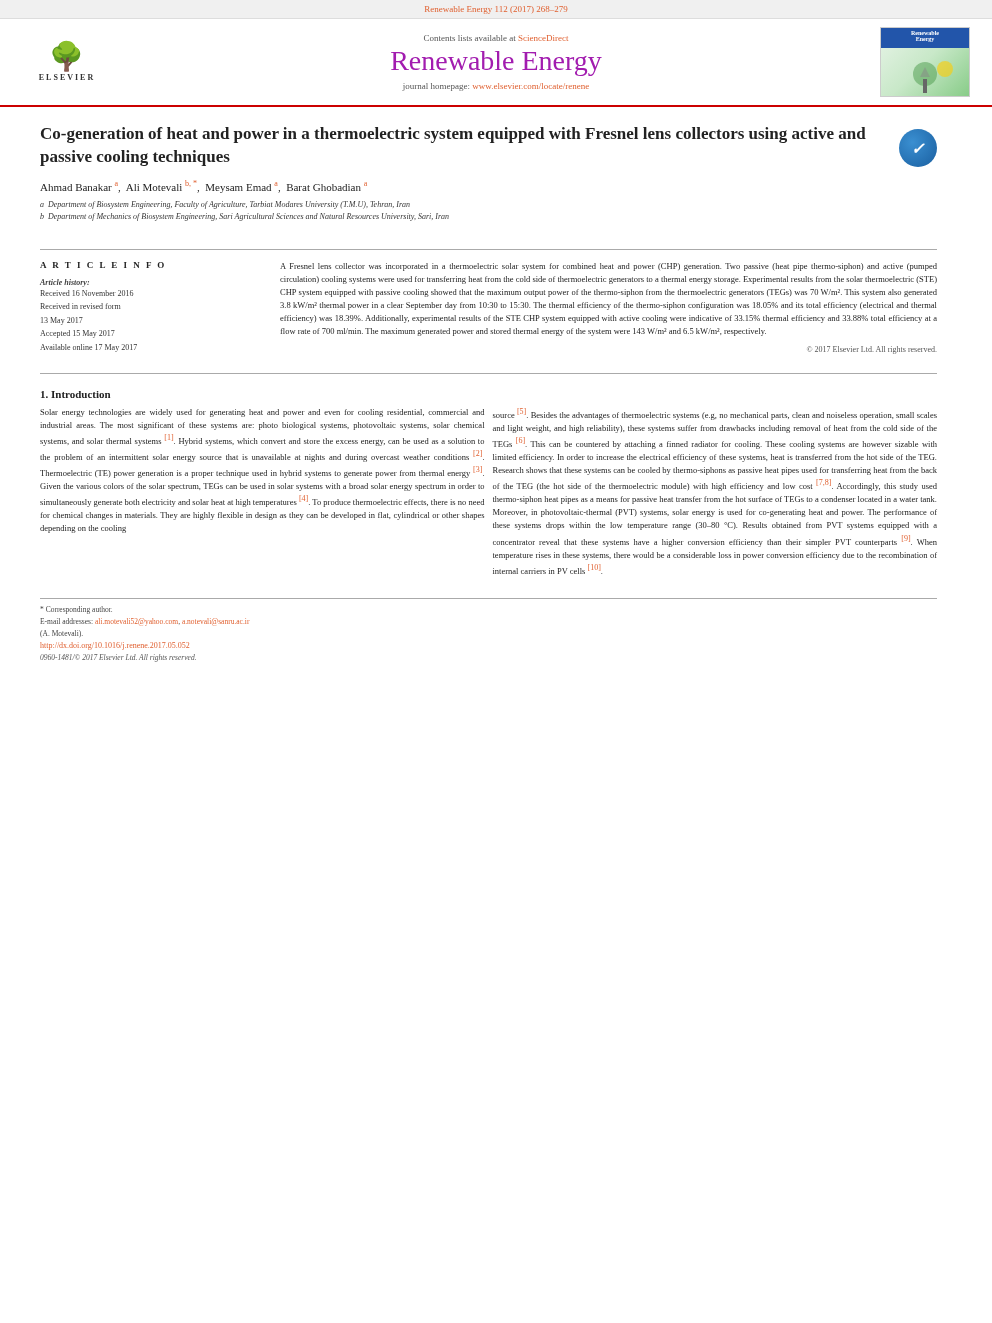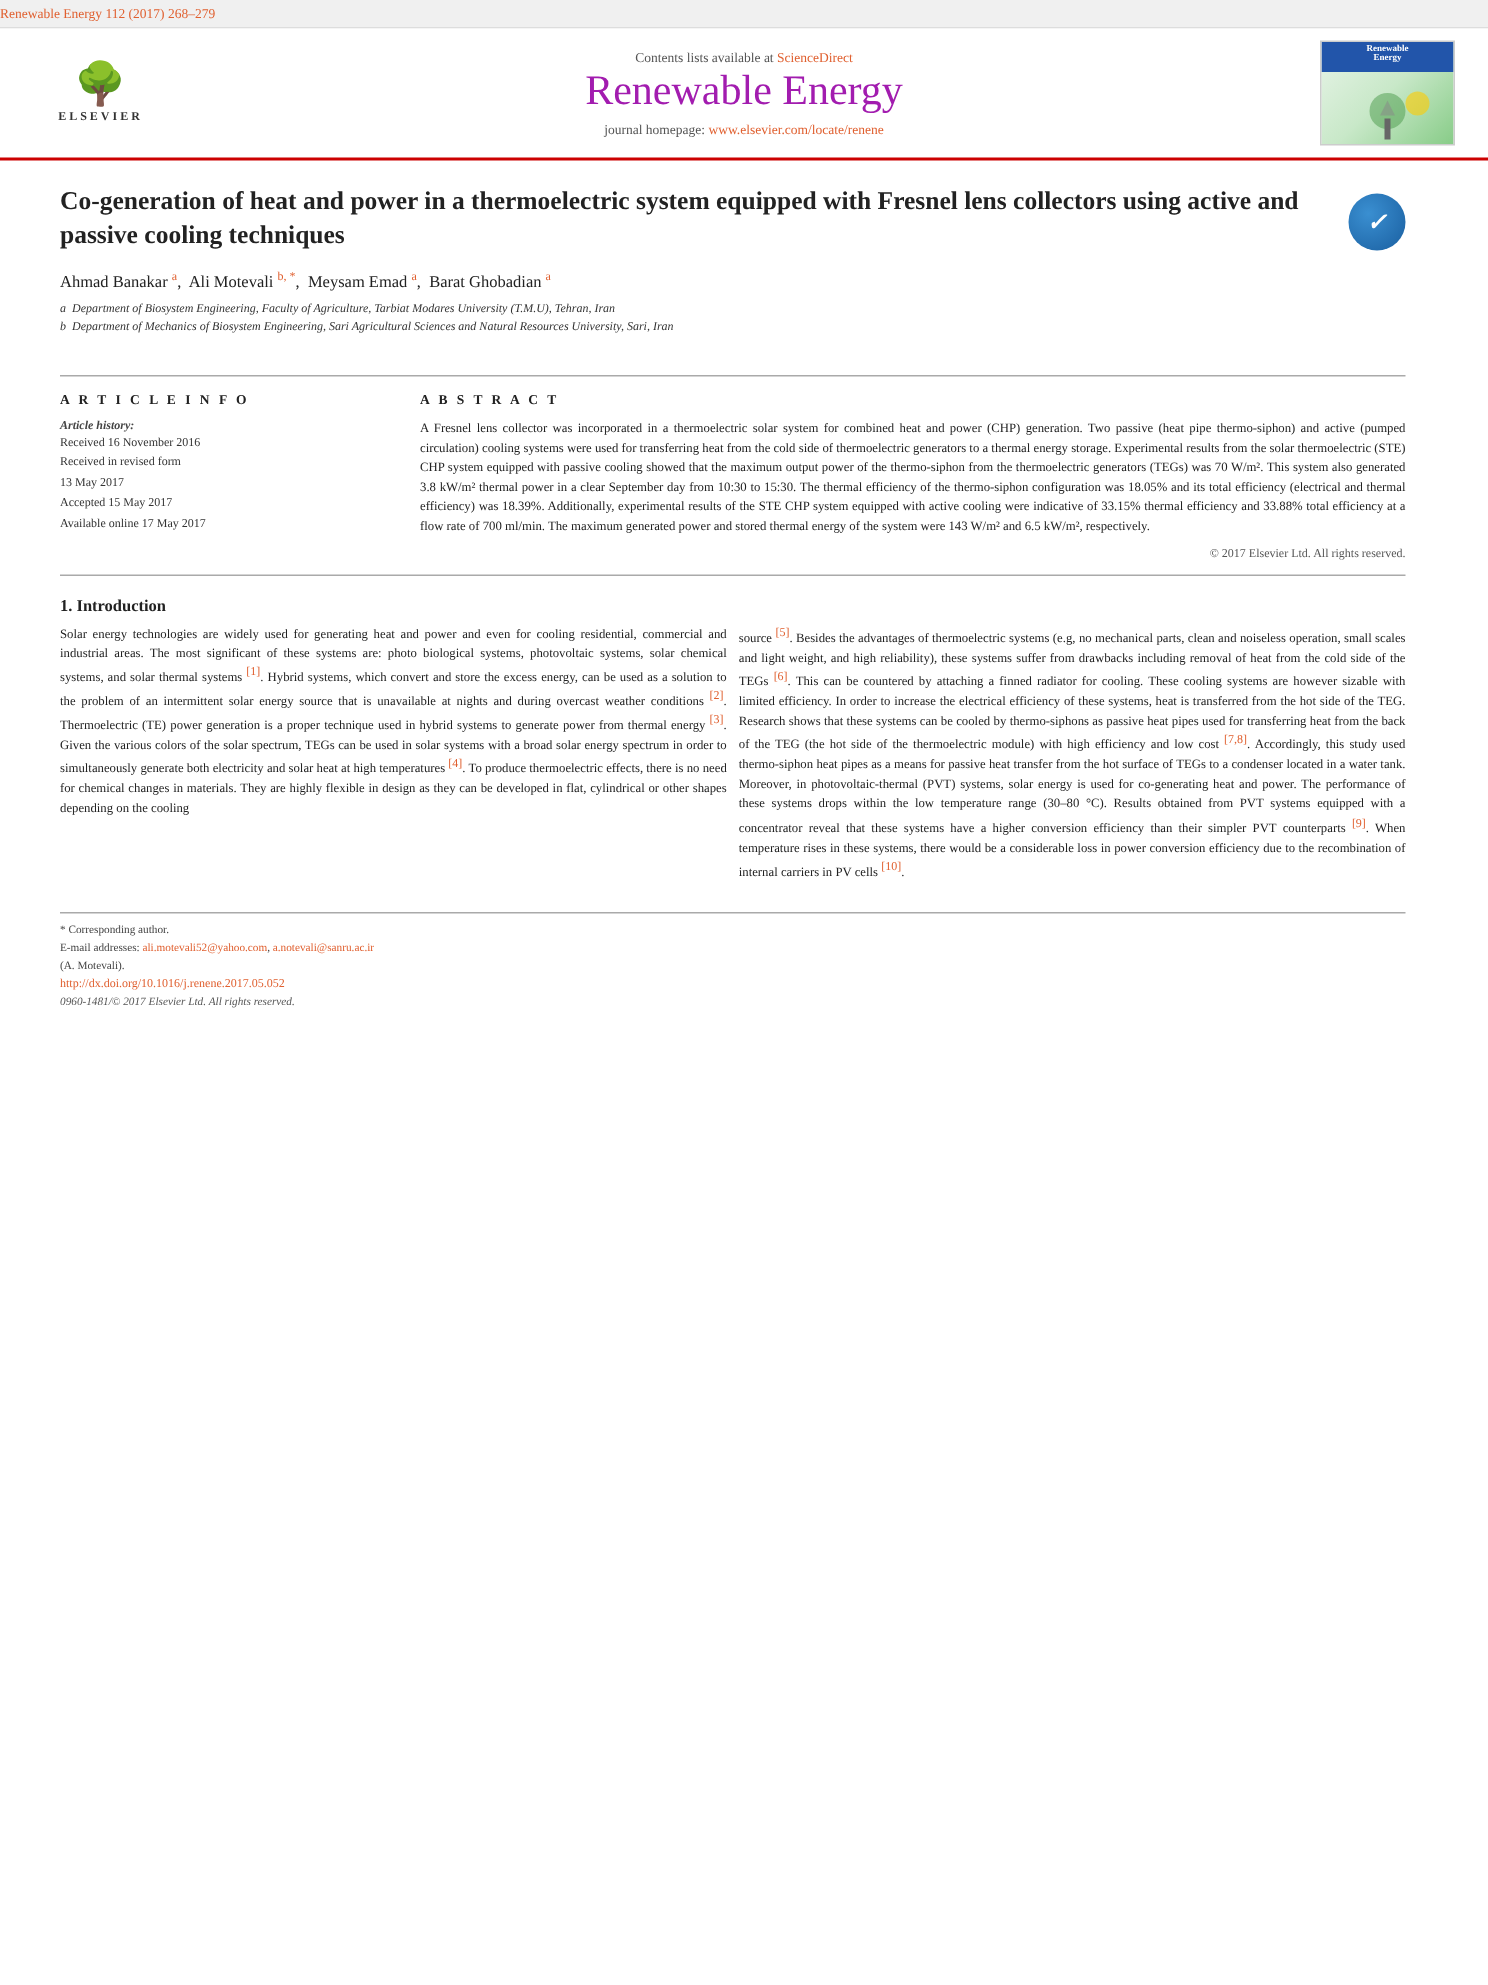--- a/index.html
+++ b/index.html
@@ -8,21 +8,21 @@
       font-family: 'Times New Roman', Times, serif;
       font-size: 9.5px;
       color: #000;
       width: 992px;
       min-height: 1323px;
     }
 
     
     .top-bar {
       background: #f0f0f0;
-      text-align: left;
+      text-align: center;
       padding: 4px 0;
       font-size: 9px;
       color: #e06030;
       border-bottom: 1px solid #ddd;
     }
 
     
     .journal-header {
       display: flex;
       align-items: center;
@@ -404,21 +404,20 @@
           <div>Received 16 November 2016</div>
           <div>Received in revised form</div>
           <div>13 May 2017</div>
           <div>Accepted 15 May 2017</div>
           <div>Available online 17 May 2017</div>
         </div>
       </div>
     </div>
 
     <div class="col-right">
-      <div class="section-header">A B S T R A C T</div>
       <div class="abstract-text">A Fresnel lens collector was incorporated in a thermoelectric solar system for combined heat and power (CHP) generation. Two passive (heat pipe thermo-siphon) and active (pumped circulation) cooling systems were used for transferring heat from the cold side of thermoelectric generators to a thermal energy storage. Experimental results from the solar thermoelectric (STE) CHP system equipped with passive cooling showed that the maximum output power of the thermo-siphon from the thermoelectric generators (TEGs) was 70 W/m². This system also generated 3.8 kW/m² thermal power in a clear September day from 10:30 to 15:30. The thermal efficiency of the thermo-siphon configuration was 18.05% and its total efficiency (electrical and thermal efficiency) was 18.39%. Additionally, experimental results of the STE CHP system equipped with active cooling were indicative of 33.15% thermal efficiency and 33.88% total efficiency at a flow rate of 700 ml/min. The maximum generated power and stored thermal energy of the system were 143 W/m² and 6.5 kW/m², respectively.</div>
       <div class="copyright-line">© 2017 Elsevier Ltd. All rights reserved.</div>
     </div>
   </div>
 
   <hr class="section-divider">
 
   <div class="body-section">
     <div class="section-title">1. Introduction</div>
     <div class="body-two-col">

